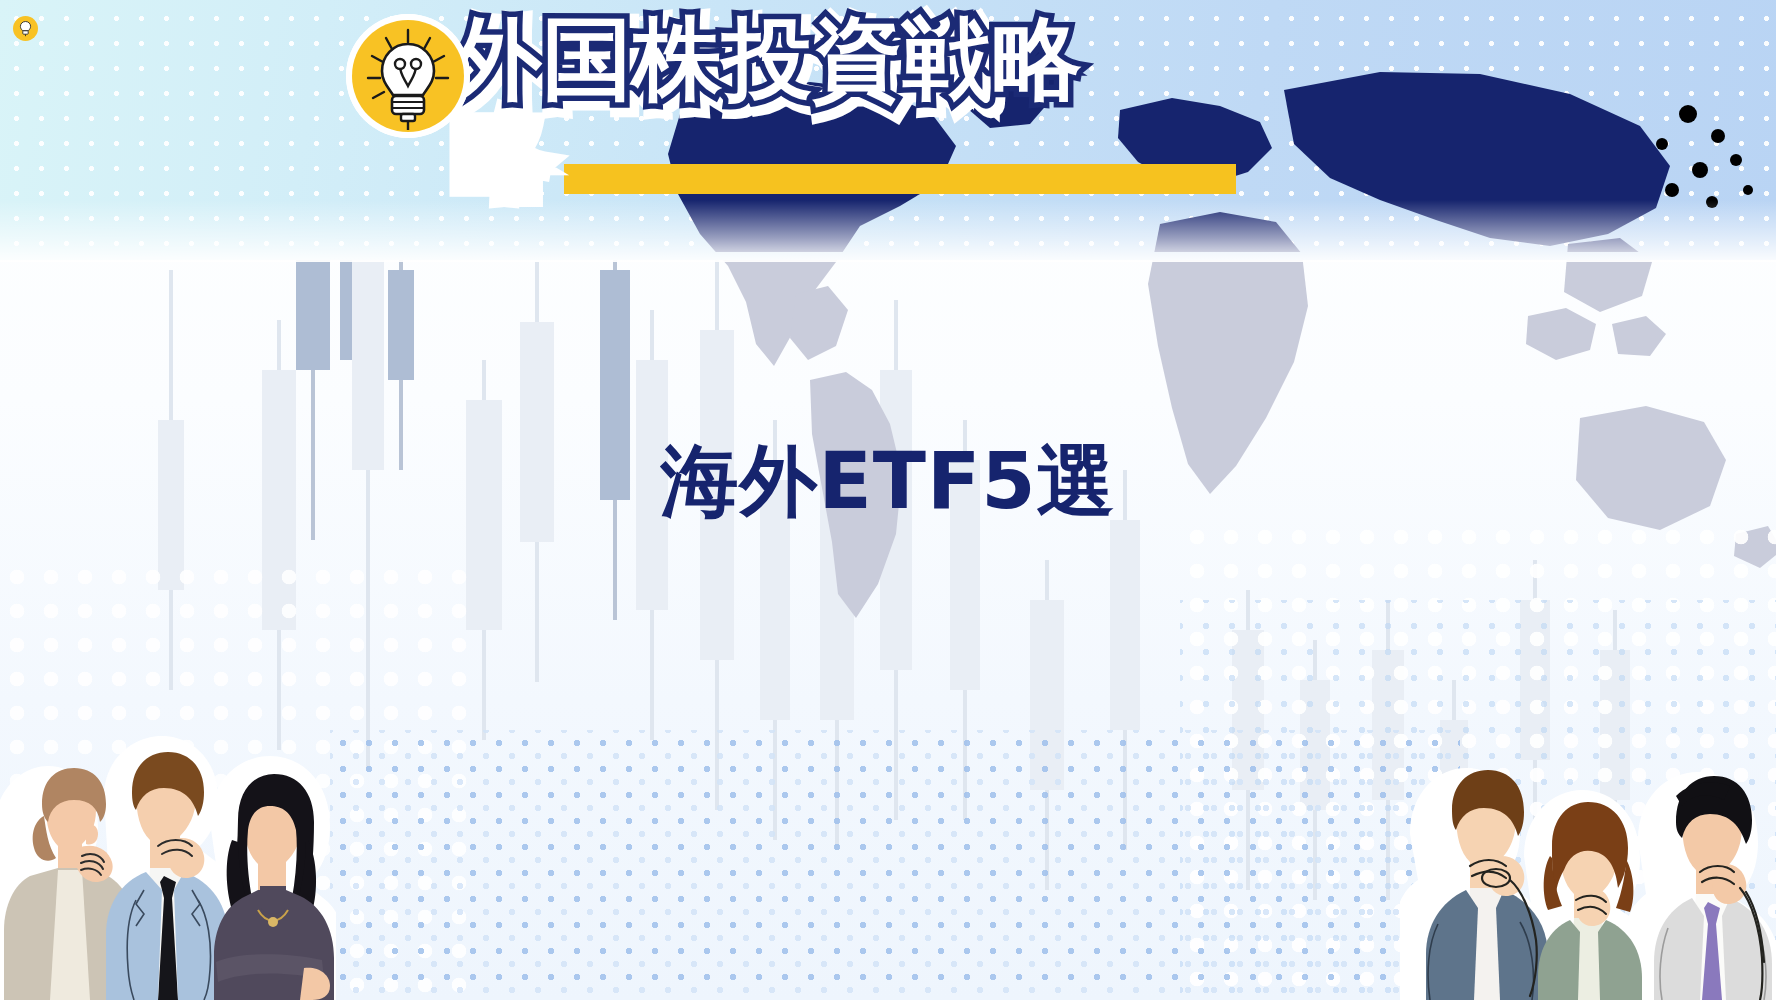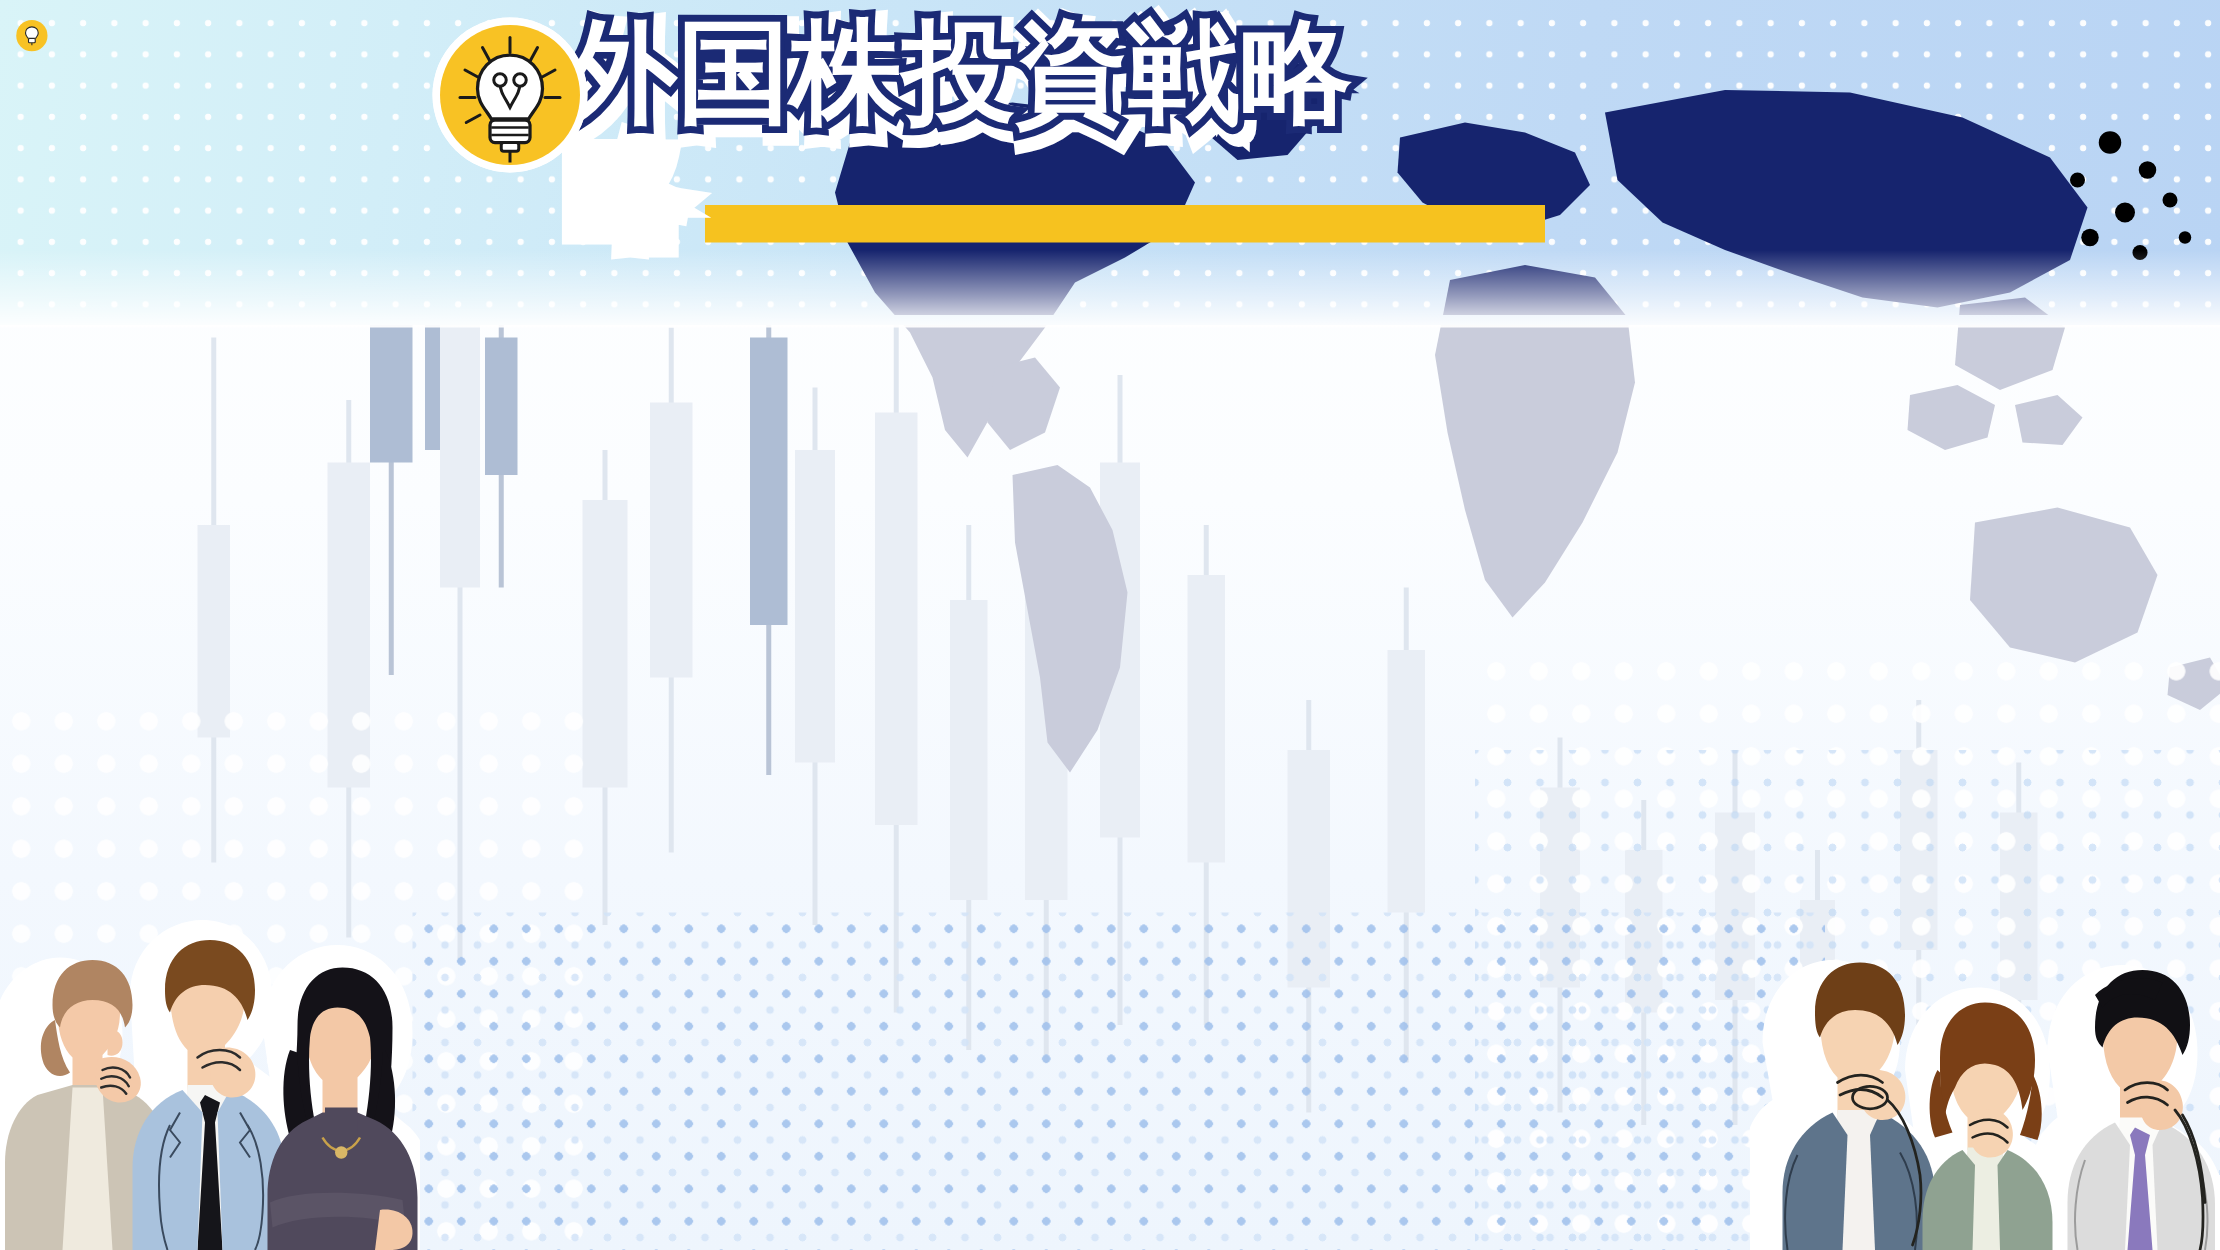--- a/index.html
+++ b/index.html
@@ -362,20 +362,21 @@
     </div>
 
     <div id="logo-text-wrap">
       <div id="logo-underline"></div>
       <div id="logo-text-shadow">外国株投資戦略</div>
       <div id="logo-text">外国株投資戦略</div>
     </div>
   </div>
 
   <h1 id="title">
+    <span class="l2">海外ETF5選</span>
   </h1>
 
   <div class="people" id="people-left">
     <svg width="350" height="270" viewBox="0 0 350 270">
 
       <g fill="#ffffff">
         <path d="M8 100 C8 60 36 36 62 36 C90 36 112 60 112 98 C112 120 104 130 96 140 L118 156 C132 166 140 186 140 210 L140 270 L-6 270 L-6 190 C-6 168 0 150 14 140 Z"></path>
         <path d="M118 66 C118 30 146 6 176 6 C206 6 232 30 232 68 C232 92 224 106 212 118 L236 136 C252 150 260 176 260 206 L260 270 L96 270 L96 196 C96 168 104 146 122 134 Z"></path>
         <path d="M224 92 C224 52 252 26 284 26 C316 26 344 52 344 96 C344 124 334 142 320 154 L342 172 C356 186 362 208 362 232 L362 270 L208 270 L208 208 C208 180 216 160 232 148 Z"></path>
       </g>

